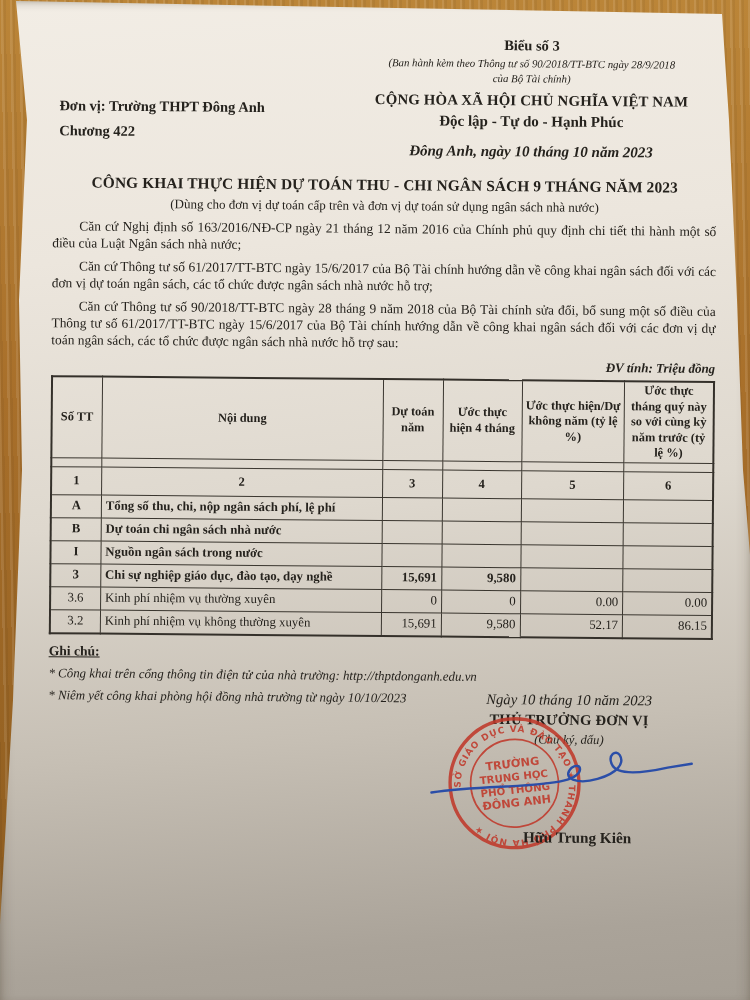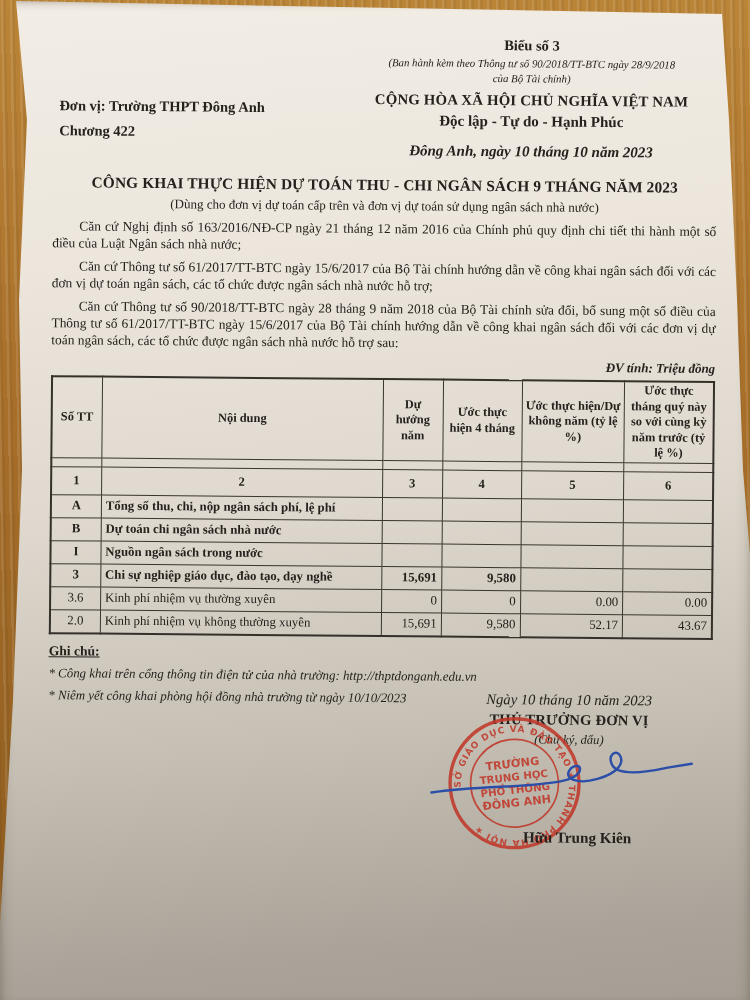--- a/index.html
+++ b/index.html
@@ -100,21 +100,21 @@
             <col style="width:42.4%">
             <col style="width:9.1%">
           <col style="width:11.9%">
             <col style="width:15.5%">
             <col style="width:13.5%">
         </colgroup>
         <thead>
           <tr>
             <th>Số TT</th>
             <th>Nội dung</th>
-            <th>Dự hướng năm</th>
+            <th>Dự toán năm</th>
             <th>Ước thực hiện 4 tháng</th>
             <th>Ước thực hiện/Dự không năm (tỷ lệ %)</th>
             <th>Ước thực tháng quý này so với cùng kỳ năm trước (tỷ lệ %)</th>
           </tr>
         </thead>
         <tbody>
           <tr class="spacer-row">
             <td></td>
               <td></td>
               <td></td>
@@ -164,26 +164,26 @@
           </tr>
           <tr class="data-row">
             <td class="c-no">3.6</td>
             <td class="c-content">Kinh phí nhiệm vụ thường xuyên</td>
             <td class="c-num">0</td>
             <td class="c-num">0</td>
             <td class="c-num">0.00</td>
             <td class="c-num">0.00</td>
           </tr>
           <tr class="data-row">
-            <td class="c-no">2.0</td>
+            <td class="c-no">3.2</td>
             <td class="c-content">Kinh phí nhiệm vụ không thường xuyên</td>
             <td class="c-num">15,691</td>
             <td class="c-num">9,580</td>
             <td class="c-num">52.17</td>
-            <td class="c-num">43.67</td>
+            <td class="c-num">86.15</td>
           </tr>
         </tbody>
       </table>
 
       <div id="notes">
         <div class="notes-label">Ghi chú:</div>
         <div class="note-item">* Công khai trên cổng thông tin điện tử của nhà trường:  http://thptdonganh.edu.vn</div>
         <div class="note-item">* Niêm yết công khai phòng hội đồng nhà trường từ ngày 10/10/2023</div>
       </div>
     </div>

